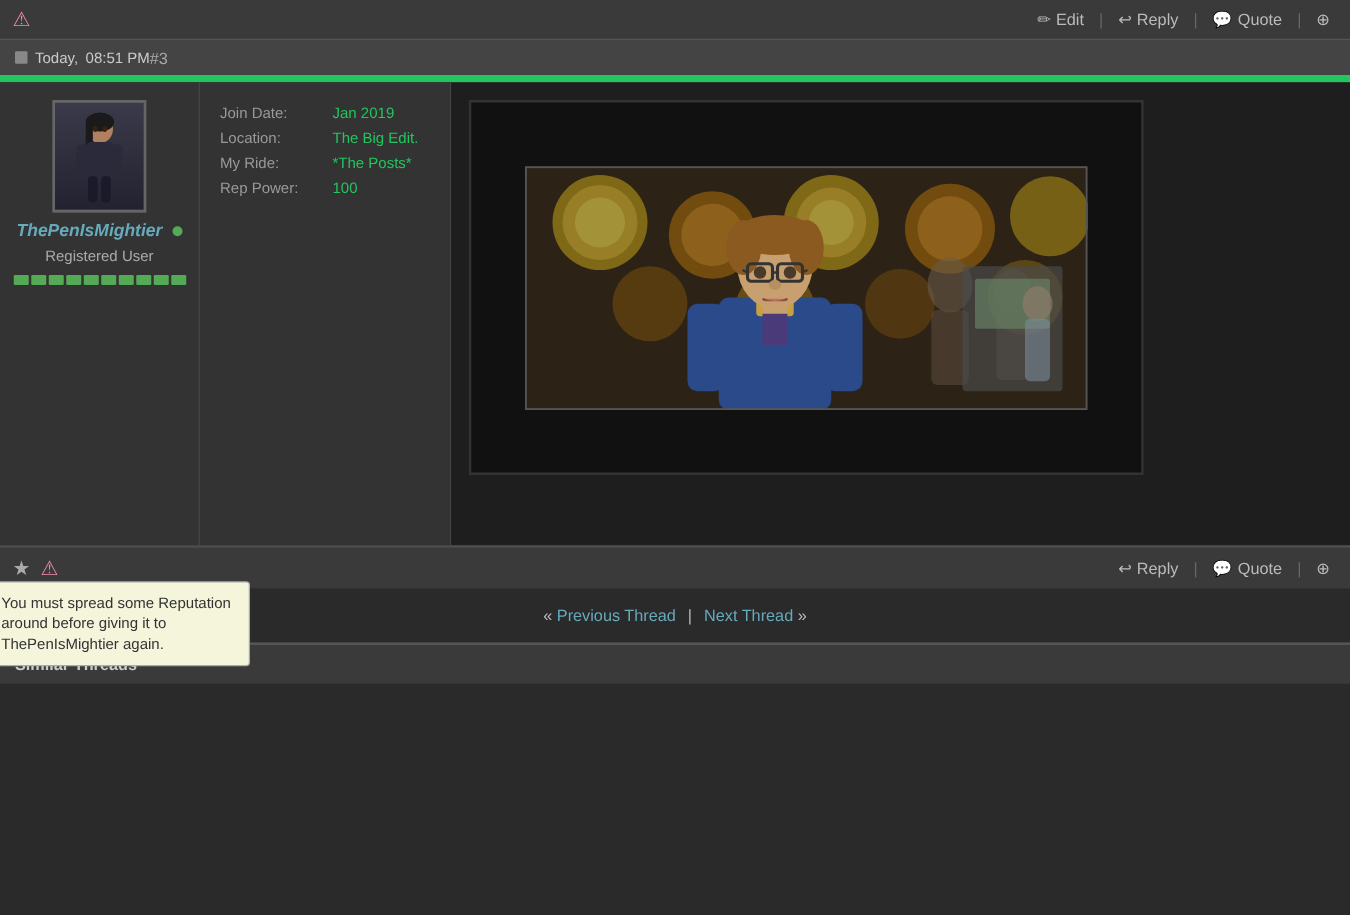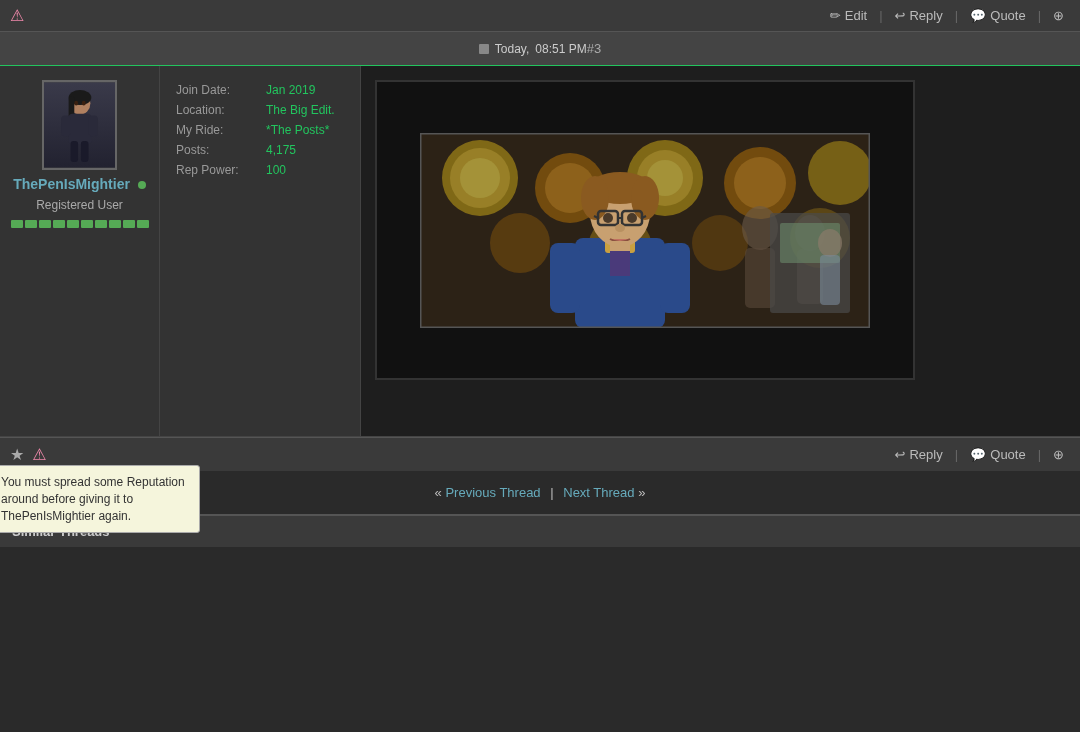--- a/index.html
+++ b/index.html
@@ -51,24 +51,24 @@
       font-size: 13px;
     }
     .warn-icon {
       color: #e8a;
       font-size: 16px;
     }
 
     
     .post-header-bar {
       background: #444;
-      border-bottom: 1px solid #22c55e;
-      display: flex;
-      align-items: center;
-      justify-content: center;
+      border-bottom: 6px solid #22c55e;
+      display: flex;
+      align-items: center;
+      justify-content: flex-start;
       padding: 6px 12px;
       height: 34px;
     }
     .post-date {
       color: #ccc;
       font-size: 12px;
       display: flex;
       align-items: center;
       gap: 6px;
     }
@@ -121,20 +121,21 @@
     
     .user-avatar svg {
       width: 75px;
       height: 90px;
     }
     .username {
       color: #6ab;
       font-size: 14px;
       font-weight: bold;
       text-align: center;
+      font-style: italic;
     }
     .online-dot {
       display: inline-block;
       width: 8px;
       height: 8px;
       background: #5a5;
       border-radius: 50%;
       margin-left: 4px;
       vertical-align: middle;
     }
@@ -379,24 +380,20 @@
         </div>
         <div class="info-row">
           <span class="info-label">Location:</span>
           <span class="info-value">The Big Edit.</span>
         </div>
         <div class="info-row">
           <span class="info-label">My Ride:</span>
           <span class="info-value">*The Posts*</span>
         </div>
         <div class="info-row">
-          <span class="info-label">Posts:</span>
-          <span class="info-value">4,175</span>
-        </div>
-        <div class="info-row">
           <span class="info-label">Rep Power:</span>
           <span class="info-value">100</span>
         </div>
       </div>
     </div>
 
     <div class="post-content">
 
       <div class="post-image-container">
         <svg class="movie-scene" viewBox="0 0 450 195" xmlns="http://www.w3.org/2000/svg">

